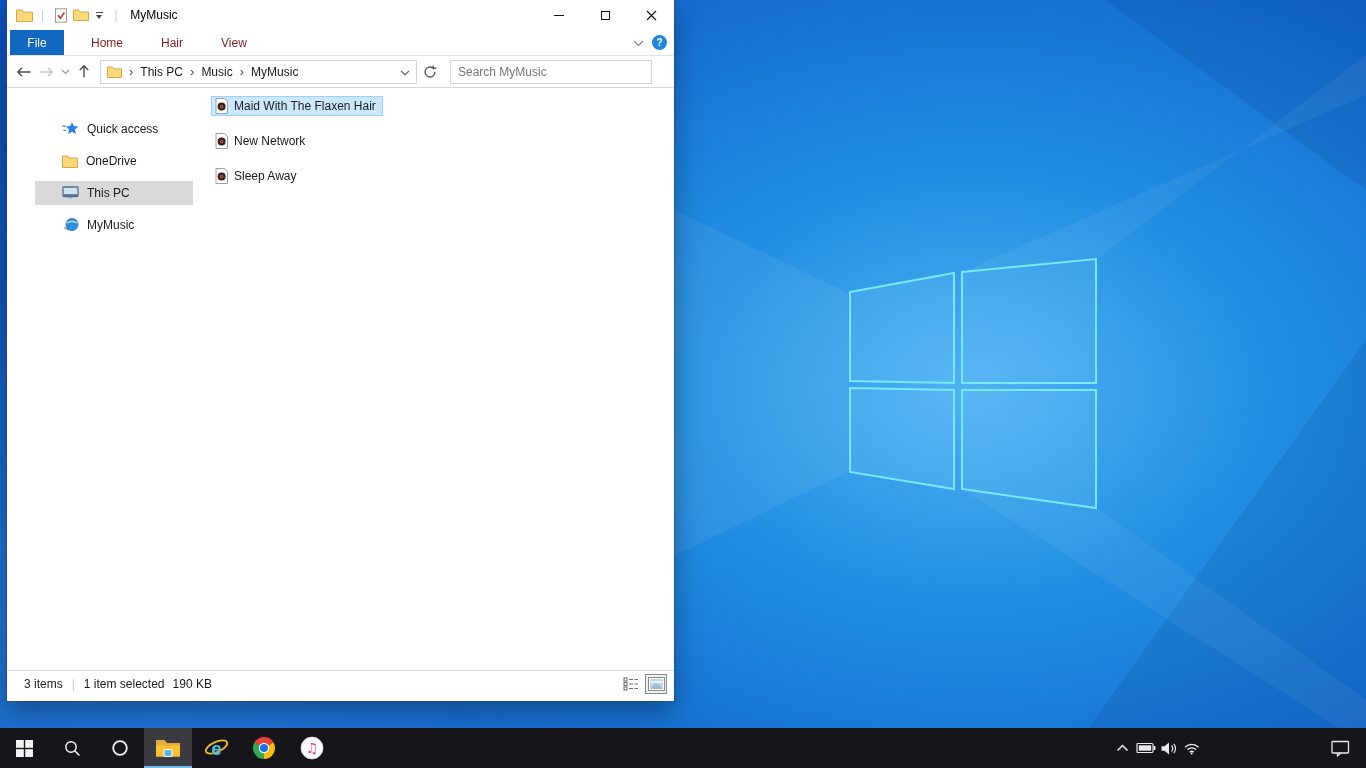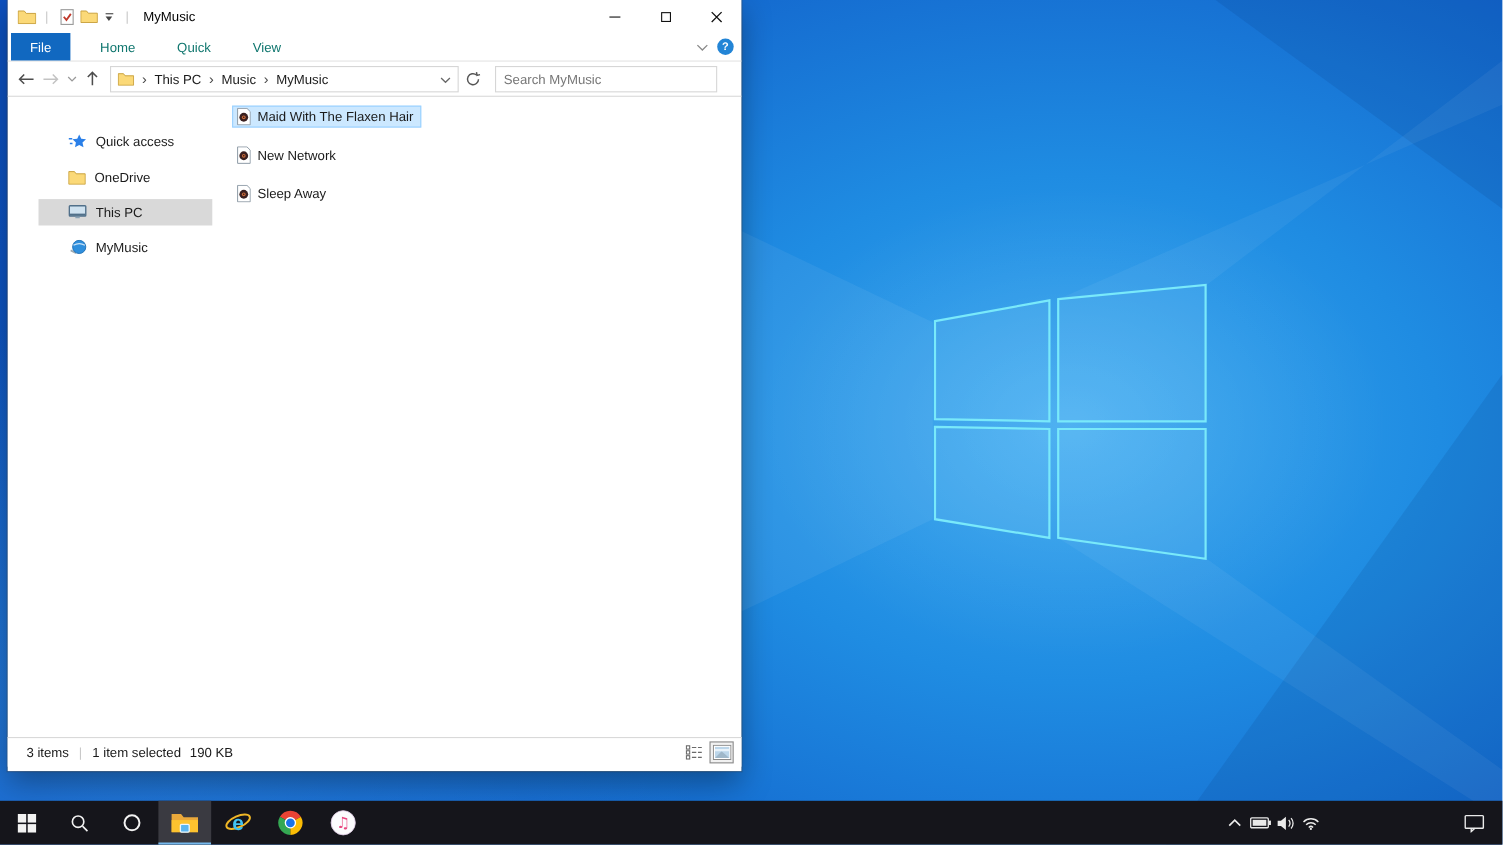--- a/index.html
+++ b/index.html
@@ -28,21 +28,21 @@
   .qat-caret .bar { width: 7px; border-top: 1px solid #444; margin-bottom: 2px; }
   .qat-caret .tri { width: 0; height: 0; border-left: 3.5px solid transparent; border-right: 3.5px solid transparent; border-top: 4px solid #444; }
   .win-title { margin-left: 6px; color: #000; }
   .caption-btns { margin-left: auto; display: flex; align-self: stretch; }
   .cap { width: 46px; display: flex; align-items: center; justify-content: center; }
   .cap .min-glyph { width: 10px; border-top: 1px solid #111; display: block; }
   .cap .max-glyph { width: 9px; height: 9px; border: 1px solid #111; display: block; }
   .cap svg { display: block; }
 
   .tabs { height: 26px; border-bottom: 1px solid #e3e3e3; display: flex; align-items: stretch; }
-  .tab { display: flex; align-items: center; padding: 0 17px; color: #0f766e; }
+  .tab { display: flex; align-items: center; padding: 0 17px; color: #7f1d1d; }
   .tab.file { background: var(--tab-active); color: #fff; width: 54px; margin-left: 3px; justify-content: center; padding: 0; }
   .ribbon-right { margin-left: auto; display: flex; align-items: center; gap: 8px; padding-right: 7px; }
   .help-btn { width: 15px; height: 15px; border-radius: 50%; background: #2385d6; color: #fff; font-size: 10px; font-weight: bold; display: flex; align-items: center; justify-content: center; }
 
   .addr { height: 32px; border-bottom: 1px solid #d9d9d9; display: flex; align-items: center; padding: 0 7px 0 6px; }
   .nav-btn { width: 22px; height: 24px; display: flex; align-items: center; justify-content: center; }
   .nav-btn.small { width: 16px; }
   .crumbbox { width: 317px; height: 24px; border: 1px solid #d6d6d6; display: flex; align-items: center; padding: 0 6px; margin-left: 5px; }
   .crumb-sep { color: #4a4a4a; margin: 0 7px; font-size: 13px; line-height: 10px; }
   .crumb { color: #1a1a1a; white-space: nowrap; }
@@ -147,21 +147,21 @@
         <svg width="11" height="11" viewBox="0 0 11 11">
             <path d="M1 1 L10 10 M10 1 L1 10" stroke="#111" stroke-width="1.2"></path>
           </svg>
       </span>
     </div>
   </div>
 
   <div class="tabs">
     <span class="tab file">File</span>
     <span class="tab" style="margin-left:10px">Home</span>
-    <span class="tab" style="margin-left:4px">Quick</span>
+    <span class="tab" style="margin-left:4px">Hair</span>
     <span class="tab" style="margin-left:4px">View</span>
     <span class="ribbon-right">
       <span>
         <svg width="11" height="7" viewBox="0 0 11 7">
             <path d="M1 1 L5.5 5.5 L10 1" fill="none" stroke="#8a8a8a" stroke-width="1.2"></path>
           </svg>
       </span>
       <span class="help-btn">?</span>
     </span>
   </div>

